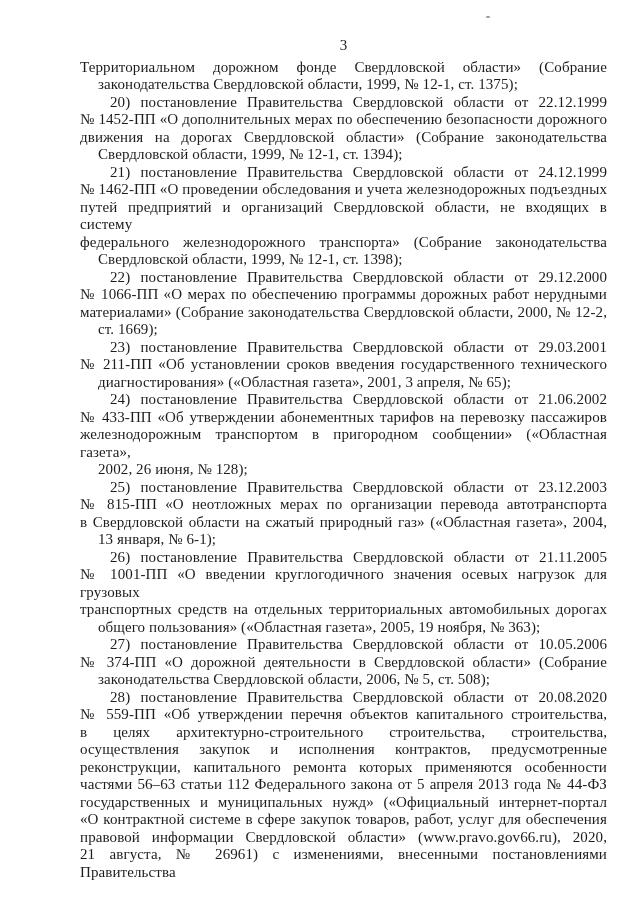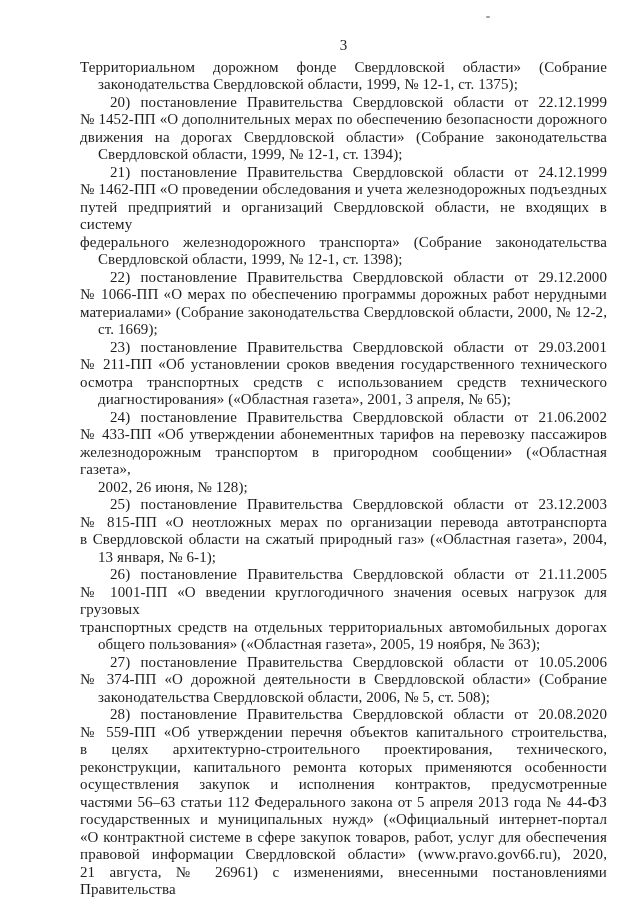--- a/index.html
+++ b/index.html
@@ -69,42 +69,41 @@
         <div class="line">№ 1462-ПП «О проведении обследования и учета железнодорожных подъездных</div>
         <div class="line">путей предприятий и организаций Свердловской области, не входящих в систему</div>
         <div class="line">федерального железнодорожного транспорта» (Собрание законодательства</div>
         <div class="line last">Свердловской области, 1999, № 12-1, ст. 1398);</div>
         <div class="line indent">22) постановление Правительства Свердловской области от 29.12.2000</div>
         <div class="line">№ 1066-ПП «О мерах по обеспечению программы дорожных работ нерудными</div>
         <div class="line">материалами» (Собрание законодательства Свердловской области, 2000, № 12-2,</div>
         <div class="line last">ст. 1669);</div>
         <div class="line indent">23) постановление Правительства Свердловской области от 29.03.2001</div>
         <div class="line">№ 211-ПП «Об установлении сроков введения государственного технического</div>
-        <div class="line">осмотра транспортных средств с использованием средств технического</div>
         <div class="line last">диагностирования» («Областная газета», 2001, 3 апреля, № 65);</div>
         <div class="line indent">24) постановление Правительства Свердловской области от 21.06.2002</div>
         <div class="line">№ 433-ПП «Об утверждении абонементных тарифов на перевозку пассажиров</div>
         <div class="line">железнодорожным транспортом в пригородном сообщении» («Областная газета»,</div>
         <div class="line last">2002, 26 июня, № 128);</div>
         <div class="line indent">25) постановление Правительства Свердловской области от 23.12.2003</div>
         <div class="line">№ 815-ПП «О неотложных мерах по организации перевода автотранспорта</div>
         <div class="line">в Свердловской области на сжатый природный газ» («Областная газета», 2004,</div>
         <div class="line last">13 января, № 6-1);</div>
         <div class="line indent">26) постановление Правительства Свердловской области от 21.11.2005</div>
         <div class="line">№ 1001-ПП «О введении круглогодичного значения осевых нагрузок для грузовых</div>
         <div class="line">транспортных средств на отдельных территориальных автомобильных дорогах</div>
         <div class="line last">общего пользования» («Областная газета», 2005, 19 ноября, № 363);</div>
         <div class="line indent">27) постановление Правительства Свердловской области от 10.05.2006</div>
         <div class="line">№ 374-ПП «О дорожной деятельности в Свердловской области» (Собрание</div>
         <div class="line last">законодательства Свердловской области, 2006, № 5, ст. 508);</div>
         <div class="line indent">28) постановление Правительства Свердловской области от 20.08.2020</div>
         <div class="line">№ 559-ПП «Об утверждении перечня объектов капитального строительства,</div>
-        <div class="line">в целях архитектурно-строительного проектирования, технического,</div>
+        <div class="line">в целях архитектурно-строительного строительства, строительства,</div>
+        <div class="line">осуществления закупок и исполнения контрактов, предусмотренные</div>
         <div class="line">реконструкции, капитального ремонта которых применяются особенности</div>
-        <div class="line">осуществления закупок и исполнения контрактов, предусмотренные</div>
         <div class="line">частями 56–63 статьи 112 Федерального закона от 5 апреля 2013 года № 44-ФЗ</div>
         <div class="line">государственных и муниципальных нужд» («Официальный интернет-портал</div>
         <div class="line">«О контрактной системе в сфере закупок товаров, работ, услуг для обеспечения</div>
         <div class="line">правовой информации Свердловской области» (www.pravo.gov66.ru), 2020,</div>
         <div class="line">21 августа, № 26961) с изменениями, внесенными постановлениями Правительства</div>
       </div>
   </div>
 </div>
 
 </body></html>

